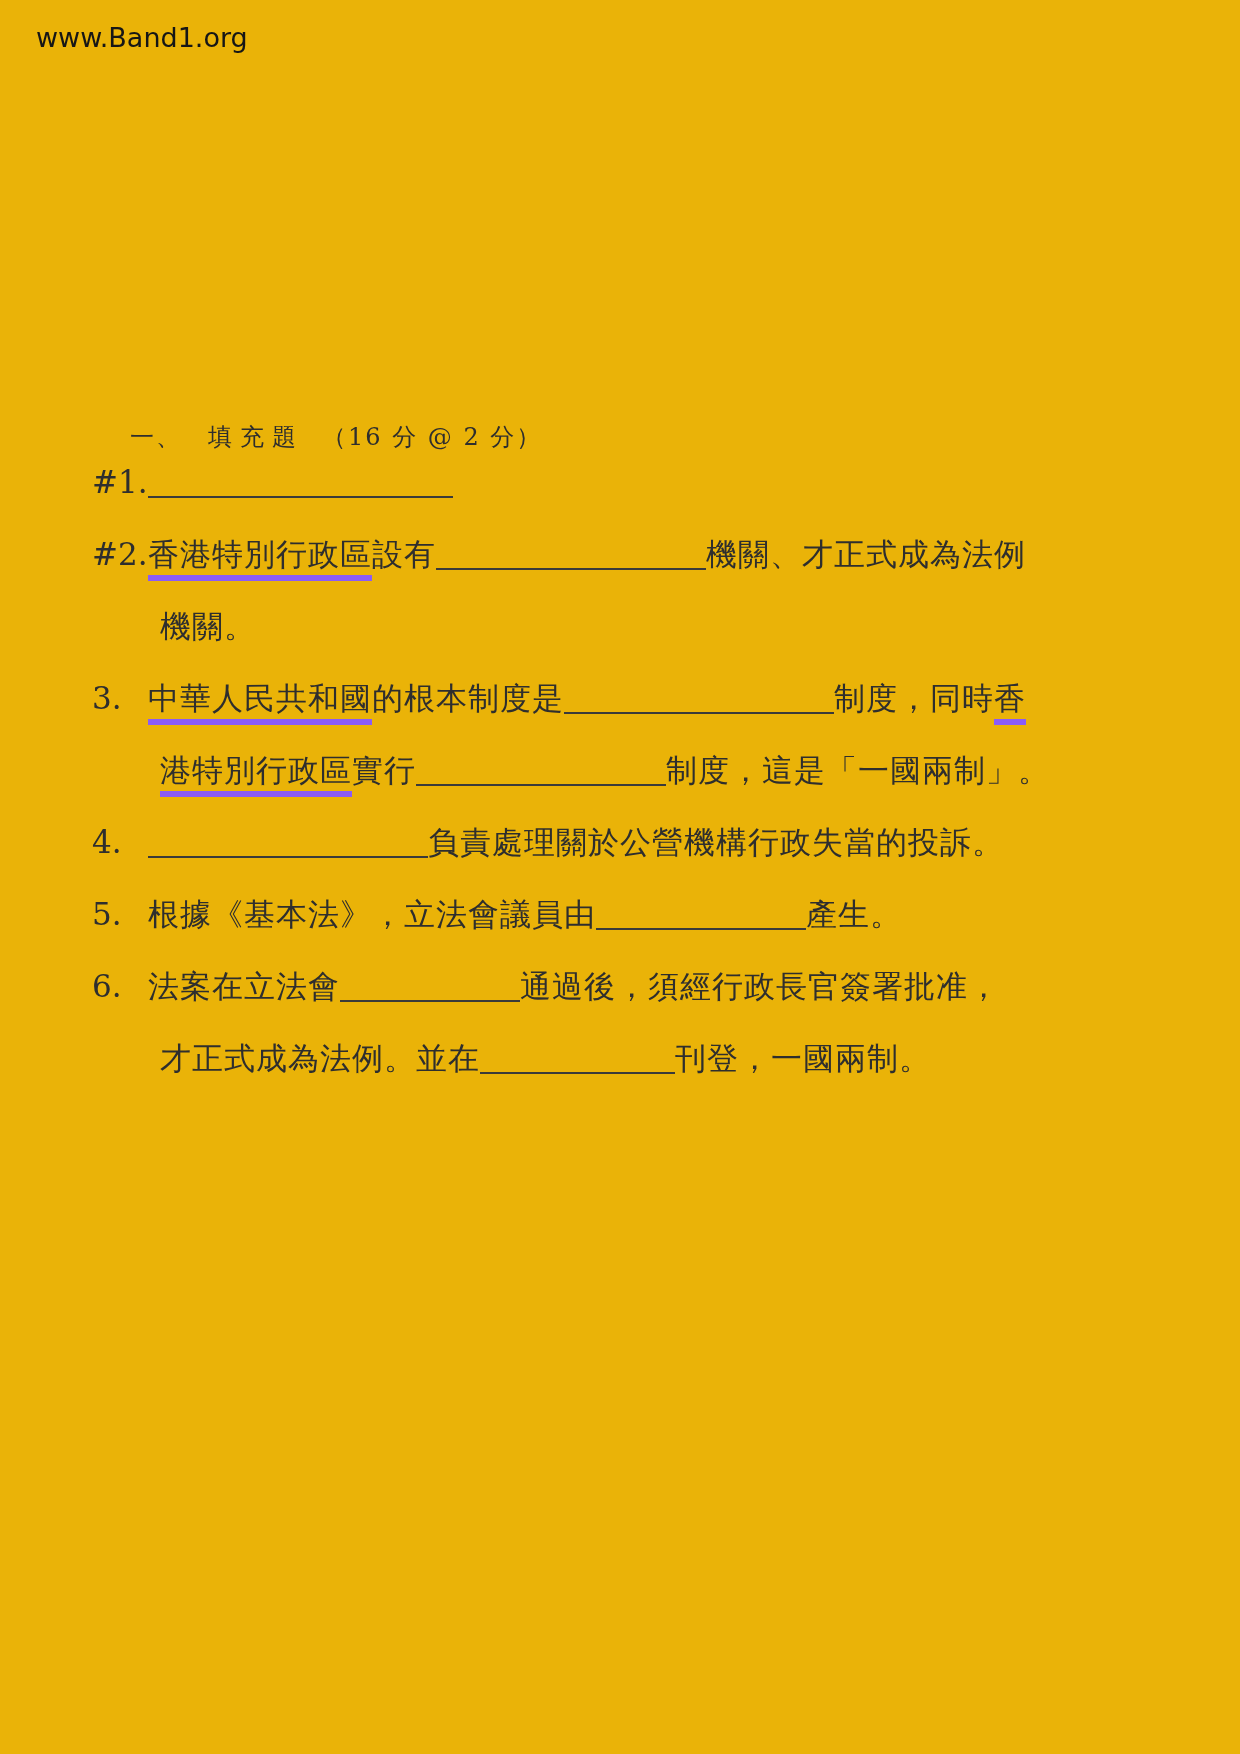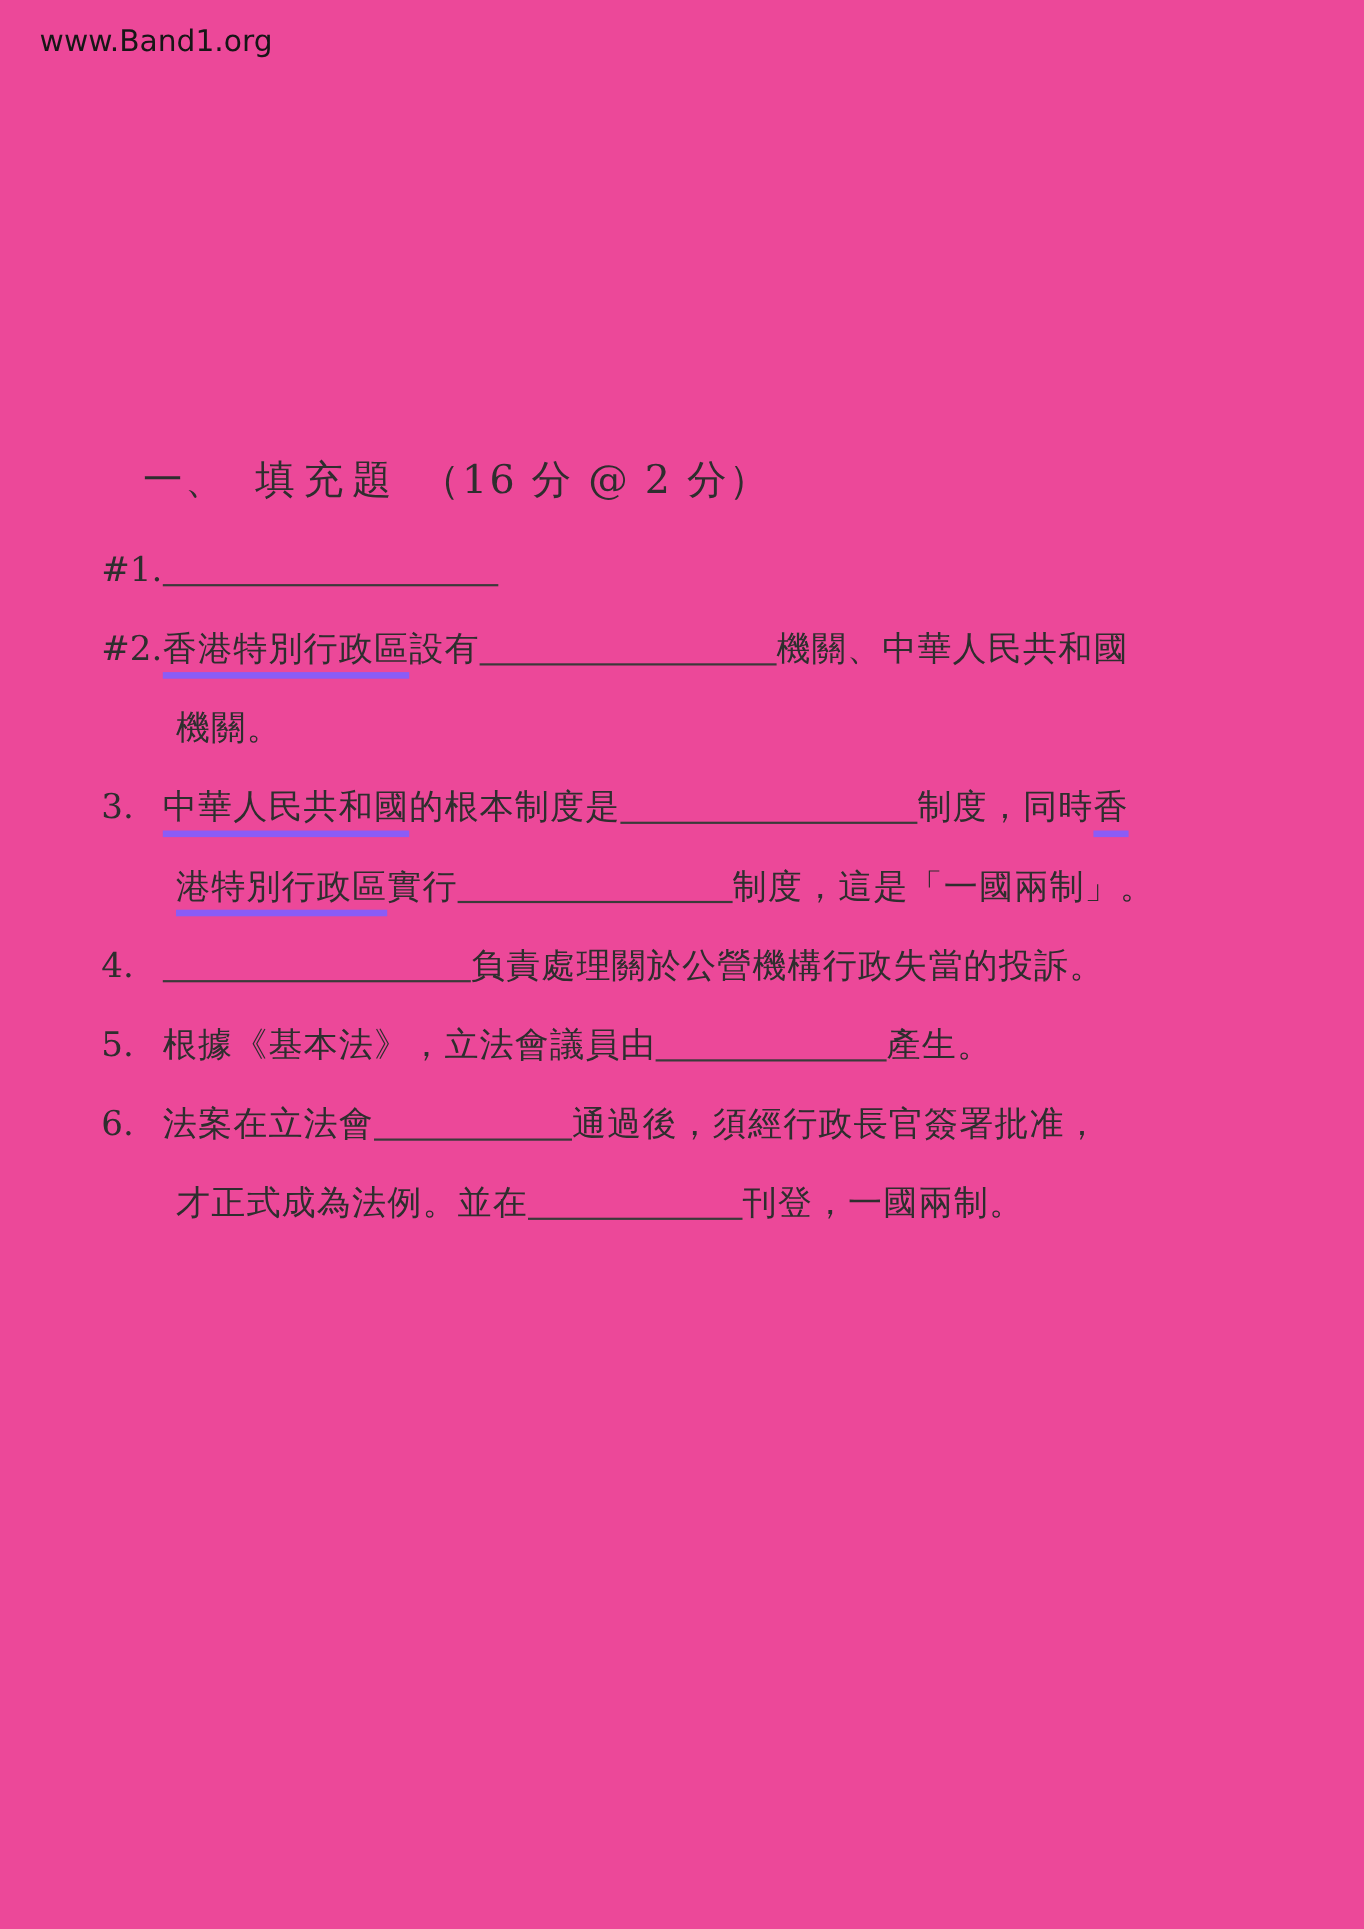--- a/index.html
+++ b/index.html
@@ -1,44 +1,43 @@
 <!DOCTYPE html>
 <html><head>
 <meta charset="utf-8">
 <style>
   html, body { margin: 0; padding: 0; background: #ffffff; }
   .page {
     position: relative;
     width: 1240px;
     height: 1754px;
-    background: #ec4899;
+    background: #eab308;
     font-family: "DejaVu Serif", "Liberation Serif", serif;
     color: #2e2e2e;
     overflow: hidden;
   }
   .watermark {
     position: absolute;
     left: 36px;
     top: 22px;
     font-family: "DejaVu Sans", "Liberation Sans", sans-serif;
     font-size: 27px;
     color: #161616;
   }
   .content {
     position: absolute;
     left: 92px;
     top: 414px;
     width: 1060px;
   }
   .heading {
-    font-size: 36px;
+    font-size: 24px;
     line-height: 46px;
     letter-spacing: 2px;
     padding-left: 38px;
-    margin-bottom: 36px;
     white-space: nowrap;
   }
   .h-num   { margin-right: 26px; }
   .h-title { letter-spacing: 8px; margin-right: 18px; }
   .line {
     position: relative;
     padding-left: 56px;
     font-size: 31px;
     line-height: 44px;
     letter-spacing: 1px;
@@ -82,21 +81,21 @@
 
     <div class="heading">
       <span class="h-num">一、</span><span class="h-title">填充題</span><span class="h-marks">（16 分 @ 2 分）</span>
     </div>
 
     <div class="line">
       <span class="qnum">#1.</span><span class="blank w305"></span>
     </div>
 
     <div class="line">
-      <span class="qnum">#2.</span><span class="subject">香港特別行政區</span><span>設有</span><span class="blank w270"></span><span>機關、中華人民共和國</span>
+      <span class="qnum">#2.</span><span class="subject">香港特別行政區</span><span>設有</span><span class="blank w270"></span><span>機關、才正式成為法例</span>
     </div>
     <div class="line cont">
       <span>機關。</span>
     </div>
 
     <div class="line">
       <span class="qnum">3.</span><span class="subject">中華人民共和國</span><span>的根本制度是</span><span class="blank w270"></span><span>制度，同時</span><span class="subject">香</span>
     </div>
     <div class="line cont">
       <span class="subject">港特別行政區</span><span>實行</span><span class="blank w250"></span><span>制度，這是「一國兩制」。</span>

